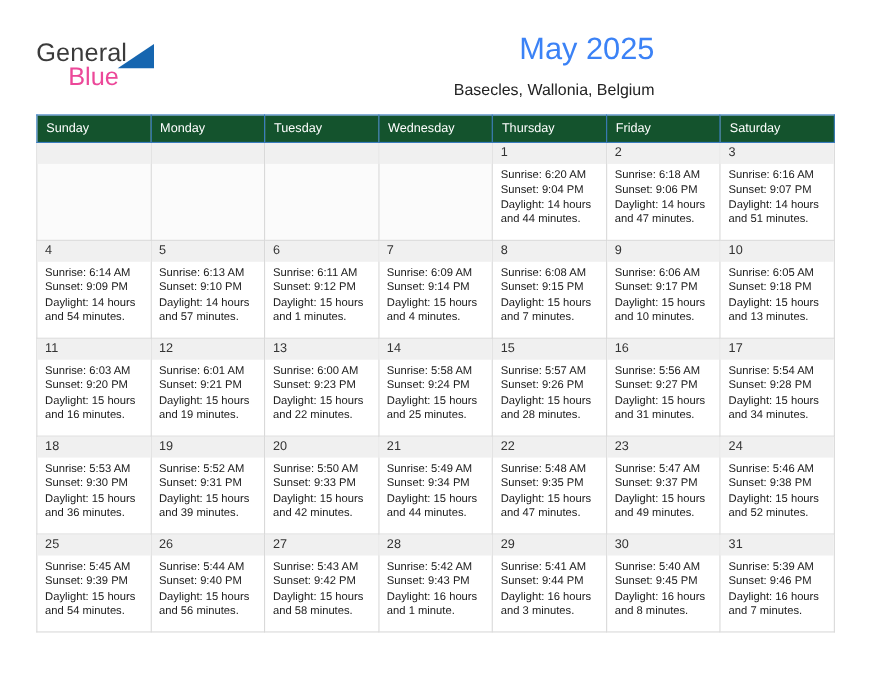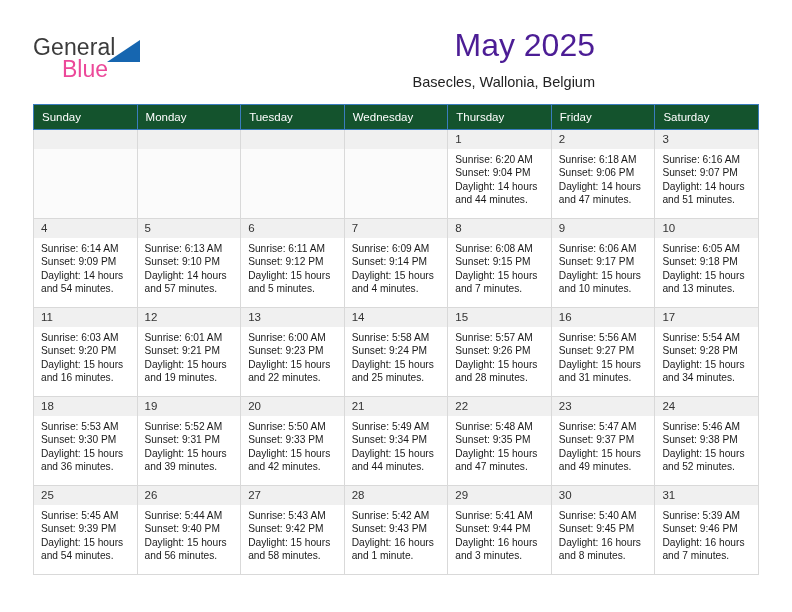--- a/index.html
+++ b/index.html
@@ -64,22 +64,22 @@
     border-bottom: 22px solid #1666b0;
   }
 
   .title-block {
     position: absolute;
     right: 0;
     top: 0;
     text-align: right;
   }
   .month-title {
-    font-size: 32px;
-    color: #4c1d95;
+    font-size: 28px;
+    color: #3b82f6;
     line-height: 34px;
     white-space: nowrap;
   }
   .location-title {
     font-size: 14.5px;
     color: #222222;
     line-height: 22px;
     margin-top: 9px;
     white-space: nowrap;
   }
@@ -254,21 +254,21 @@
               </div>
             </div>
           </td>
           <td>
             <div class="cell-inner">
               <span class="daynum">6</span>
               <div class="info">
                 <div>Sunrise: 6:11 AM</div>
                 <div>Sunset: 9:12 PM</div>
                 <div>Daylight: 15 hours</div>
-                <div>and 5 minutes.</div>
+                <div>and 1 minutes.</div>
               </div>
             </div>
           </td>
           <td>
             <div class="cell-inner">
               <span class="daynum">7</span>
               <div class="info">
                 <div>Sunrise: 6:09 AM</div>
                 <div>Sunset: 9:14 PM</div>
                 <div>Daylight: 15 hours</div>

